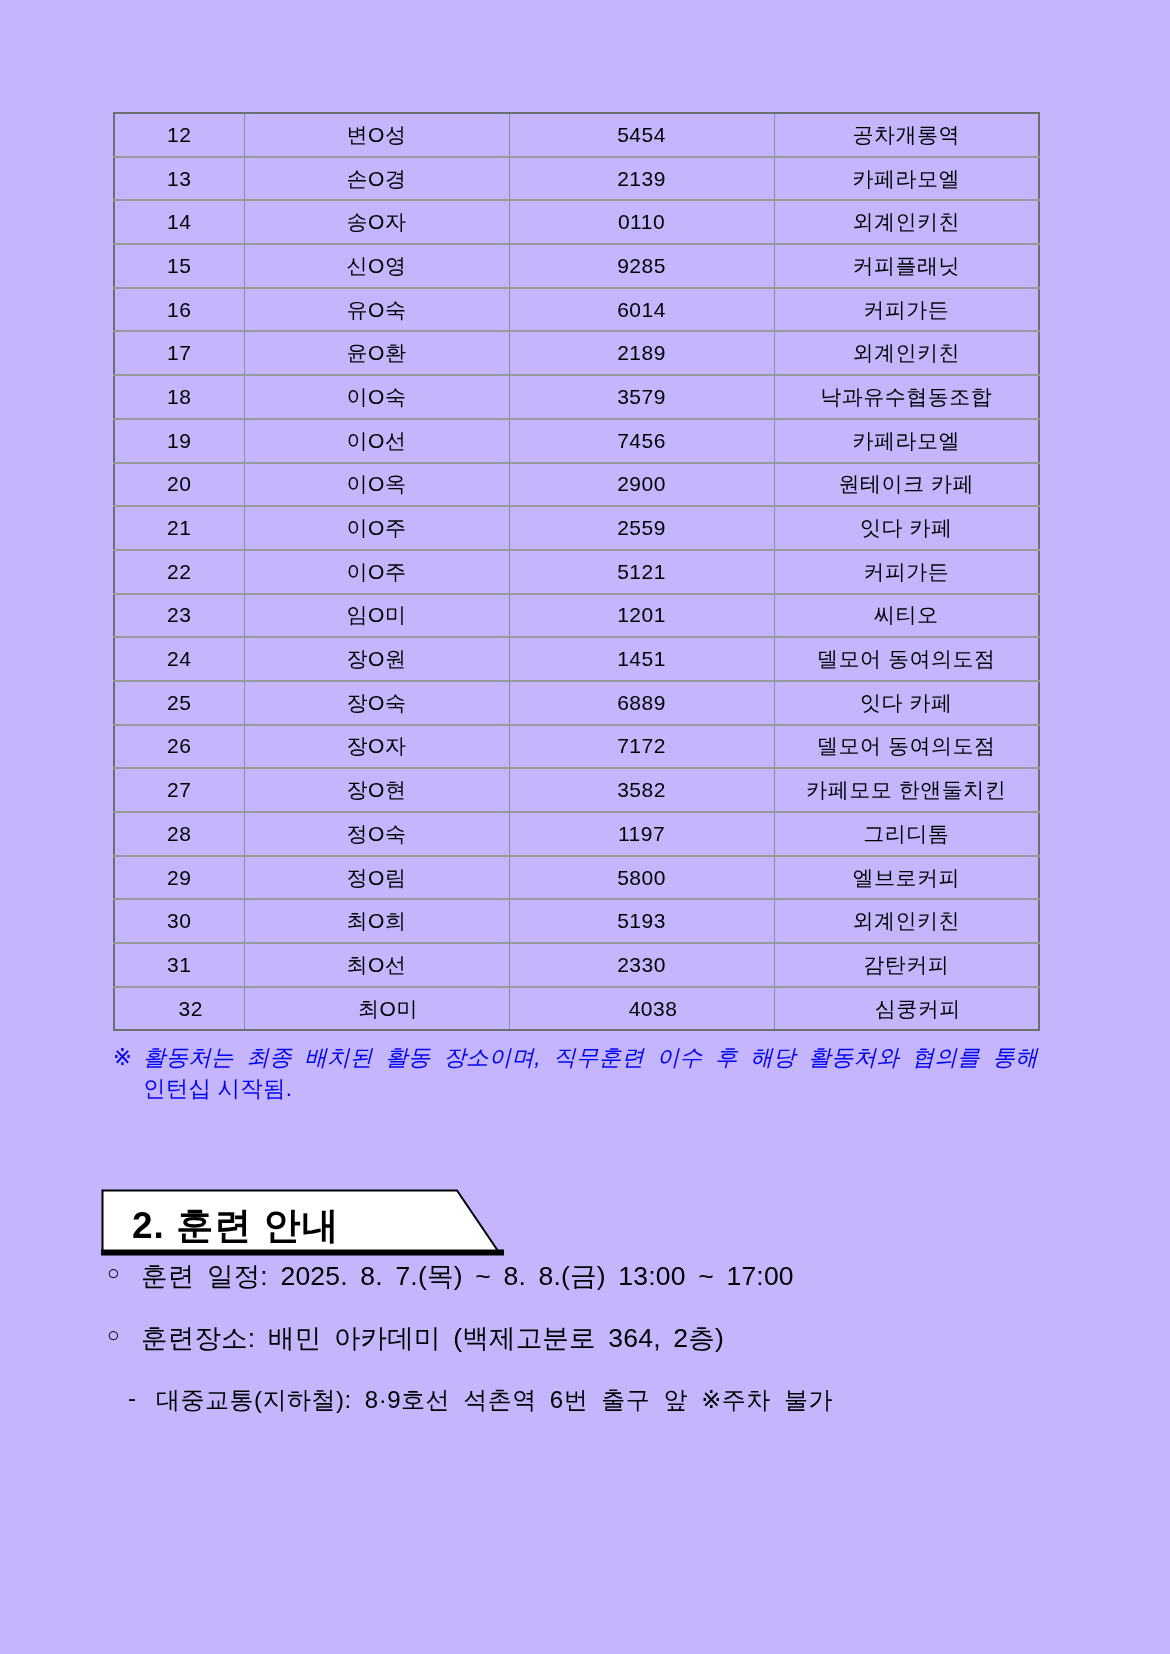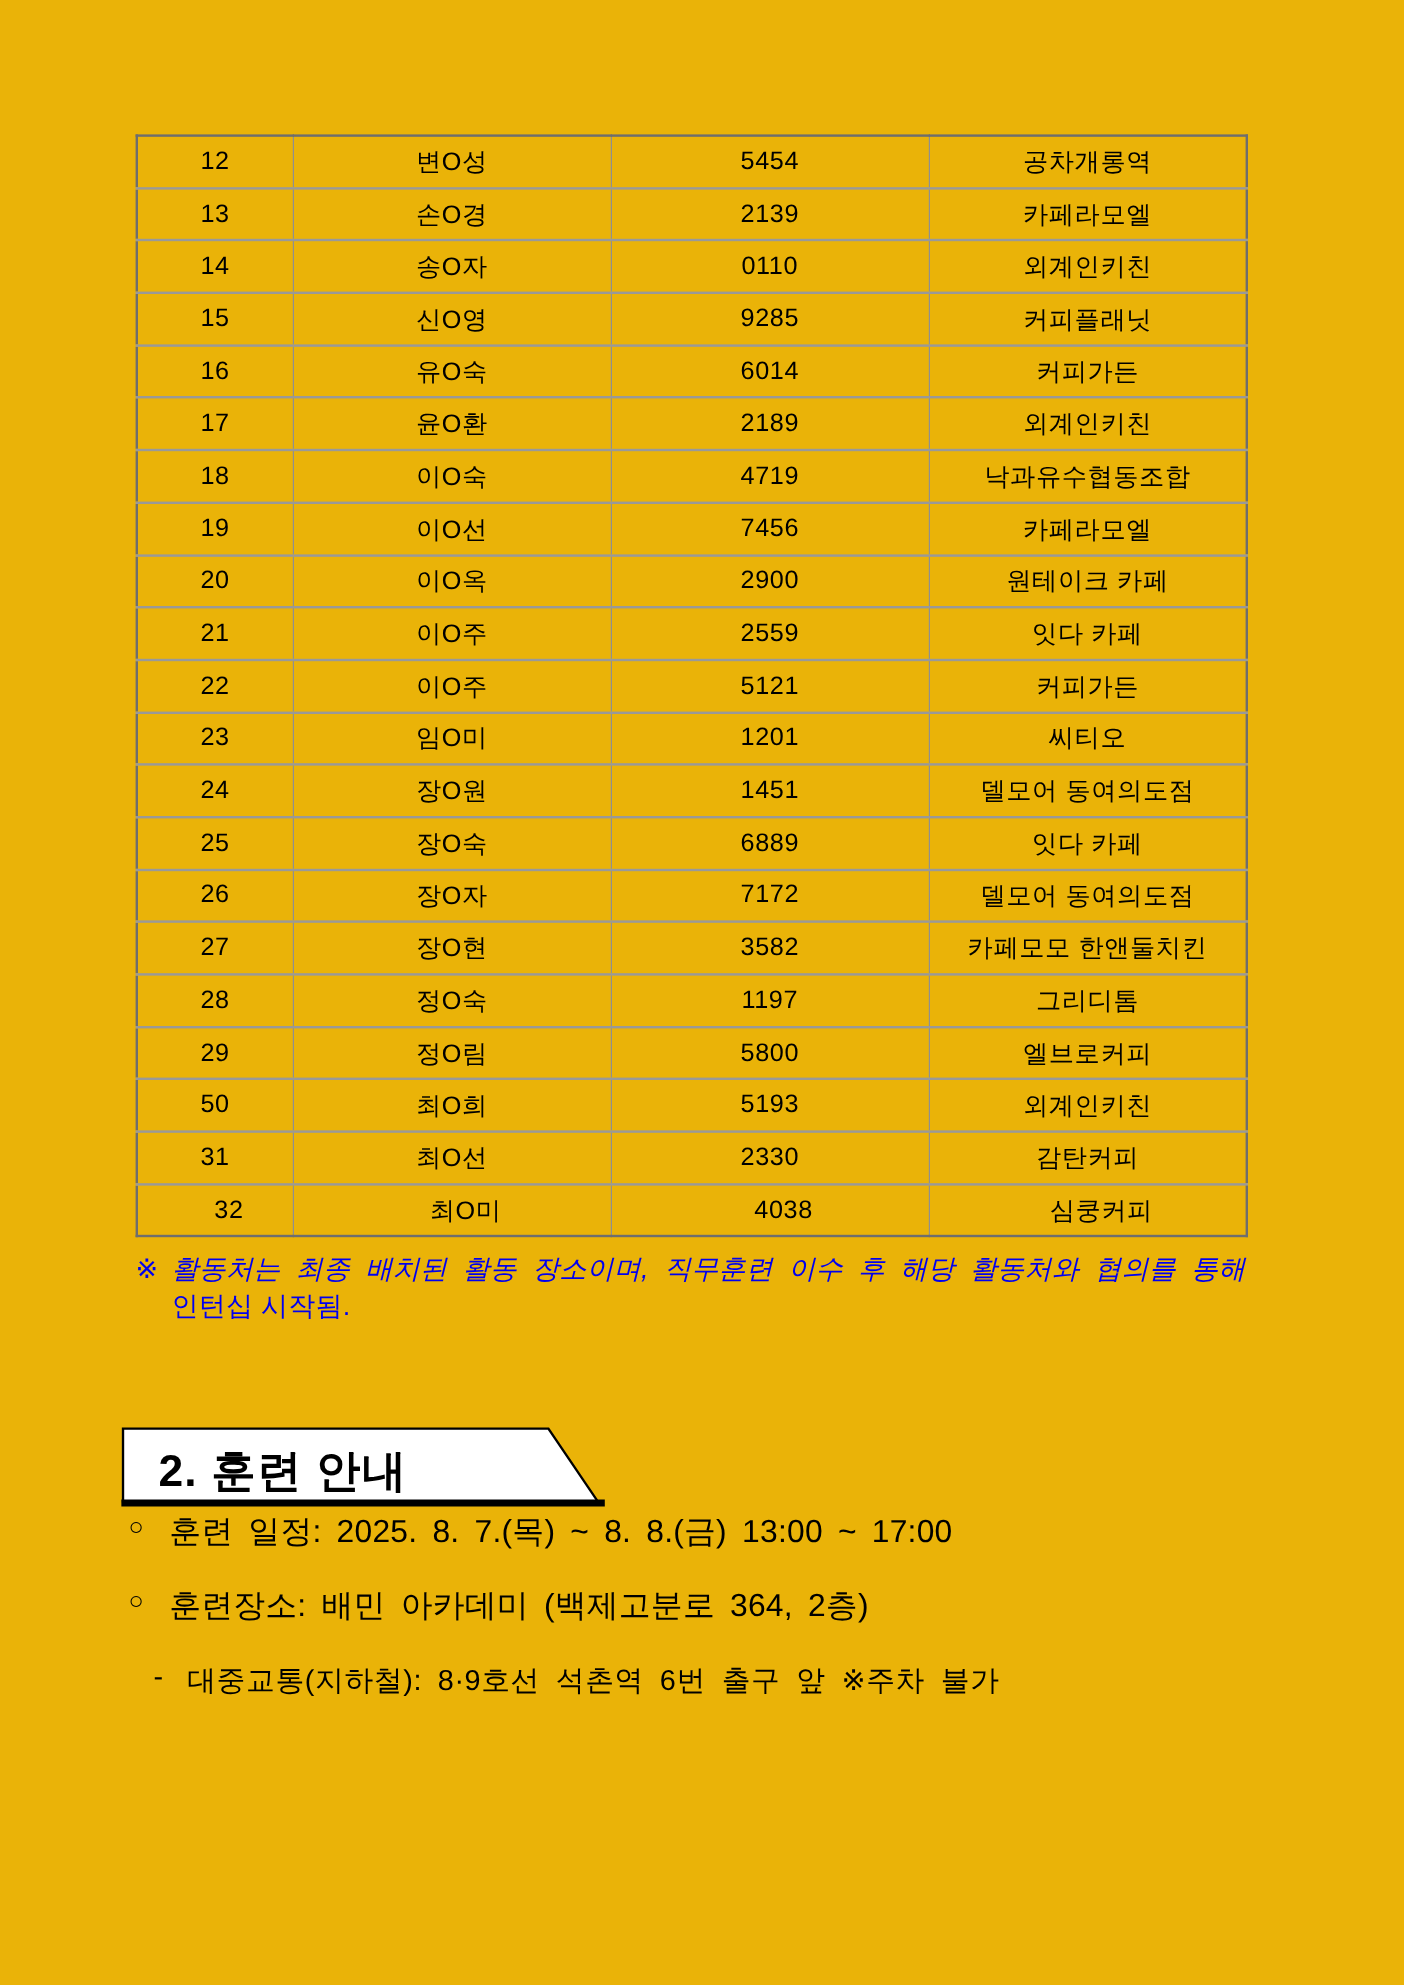--- a/index.html
+++ b/index.html
@@ -1,20 +1,20 @@
 <!DOCTYPE html>
 <html style="--note-blue: #0000f0;"><head>
 <meta charset="utf-8">
 <style>
   html,body { margin:0; padding:0; background:#e8e8e8; }
   .page {
     position:relative;
     width:1170px; height:1654px;
     margin:0 auto;
-    background:#eab308;
+    background:#c4b5fd;
     font-family:"Liberation Sans","DejaVu Sans",sans-serif;
     color:#000;
     overflow:hidden;
   }
 
   
   .table-wrap { position:absolute; left:113px; top:112px; }
   table.activity-table {
     border-collapse:collapse;
     table-layout:fixed;
@@ -114,21 +114,21 @@
           </tr>
           <tr>
             <td class="col-no">17</td>
             <td class="col-name">윤O환</td>
             <td class="col-code">2189</td>
             <td class="col-place">외계인키친</td>
           </tr>
           <tr>
             <td class="col-no">18</td>
             <td class="col-name">이O숙</td>
-            <td class="col-code">4719</td>
+            <td class="col-code">3579</td>
             <td class="col-place">낙과유수협동조합</td>
           </tr>
           <tr>
             <td class="col-no">19</td>
             <td class="col-name">이O선</td>
             <td class="col-code">7456</td>
             <td class="col-place">카페라모엘</td>
           </tr>
           <tr>
             <td class="col-no">20</td>
@@ -184,21 +184,21 @@
             <td class="col-code">1197</td>
             <td class="col-place">그리디톰</td>
           </tr>
           <tr>
             <td class="col-no">29</td>
             <td class="col-name">정O림</td>
             <td class="col-code">5800</td>
             <td class="col-place">엘브로커피</td>
           </tr>
           <tr>
-            <td class="col-no">50</td>
+            <td class="col-no">30</td>
             <td class="col-name">최O희</td>
             <td class="col-code">5193</td>
             <td class="col-place">외계인키친</td>
           </tr>
           <tr>
             <td class="col-no">31</td>
             <td class="col-name">최O선</td>
             <td class="col-code">2330</td>
             <td class="col-place">감탄커피</td>
           </tr>

